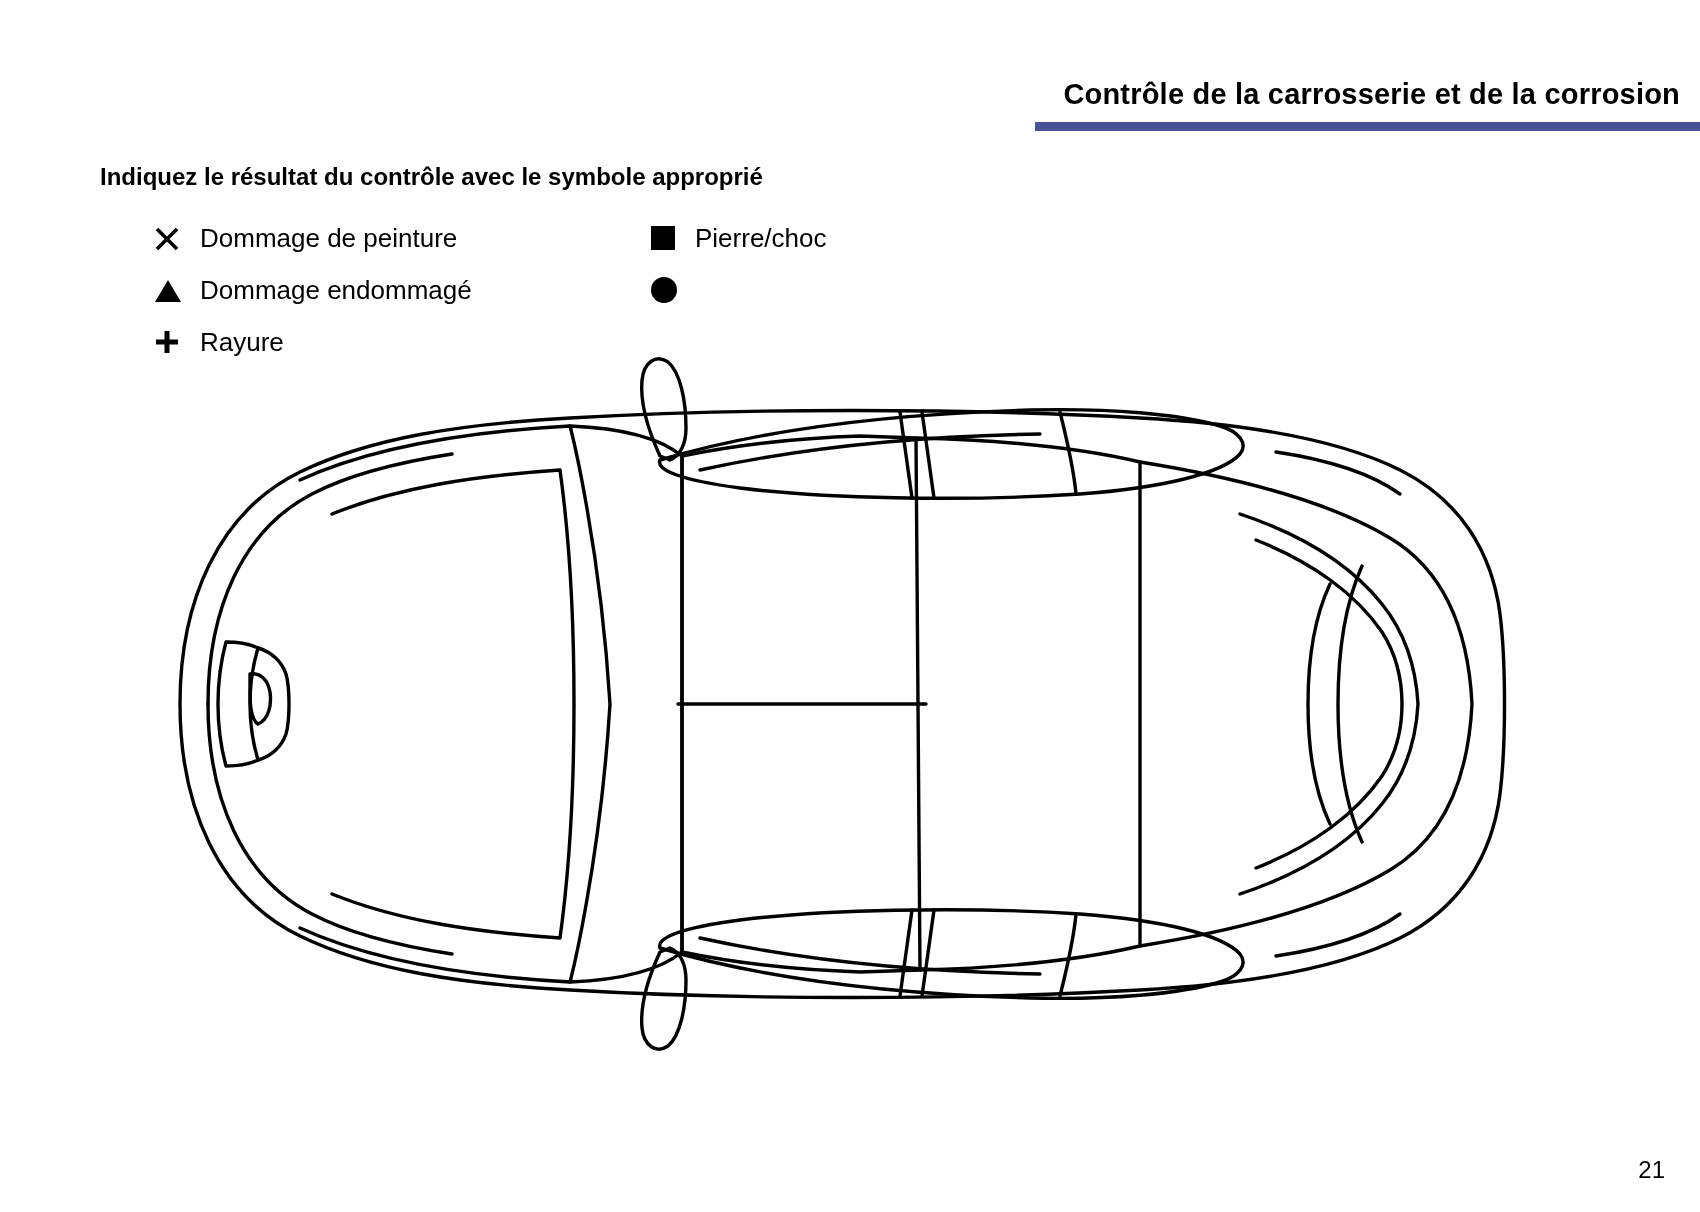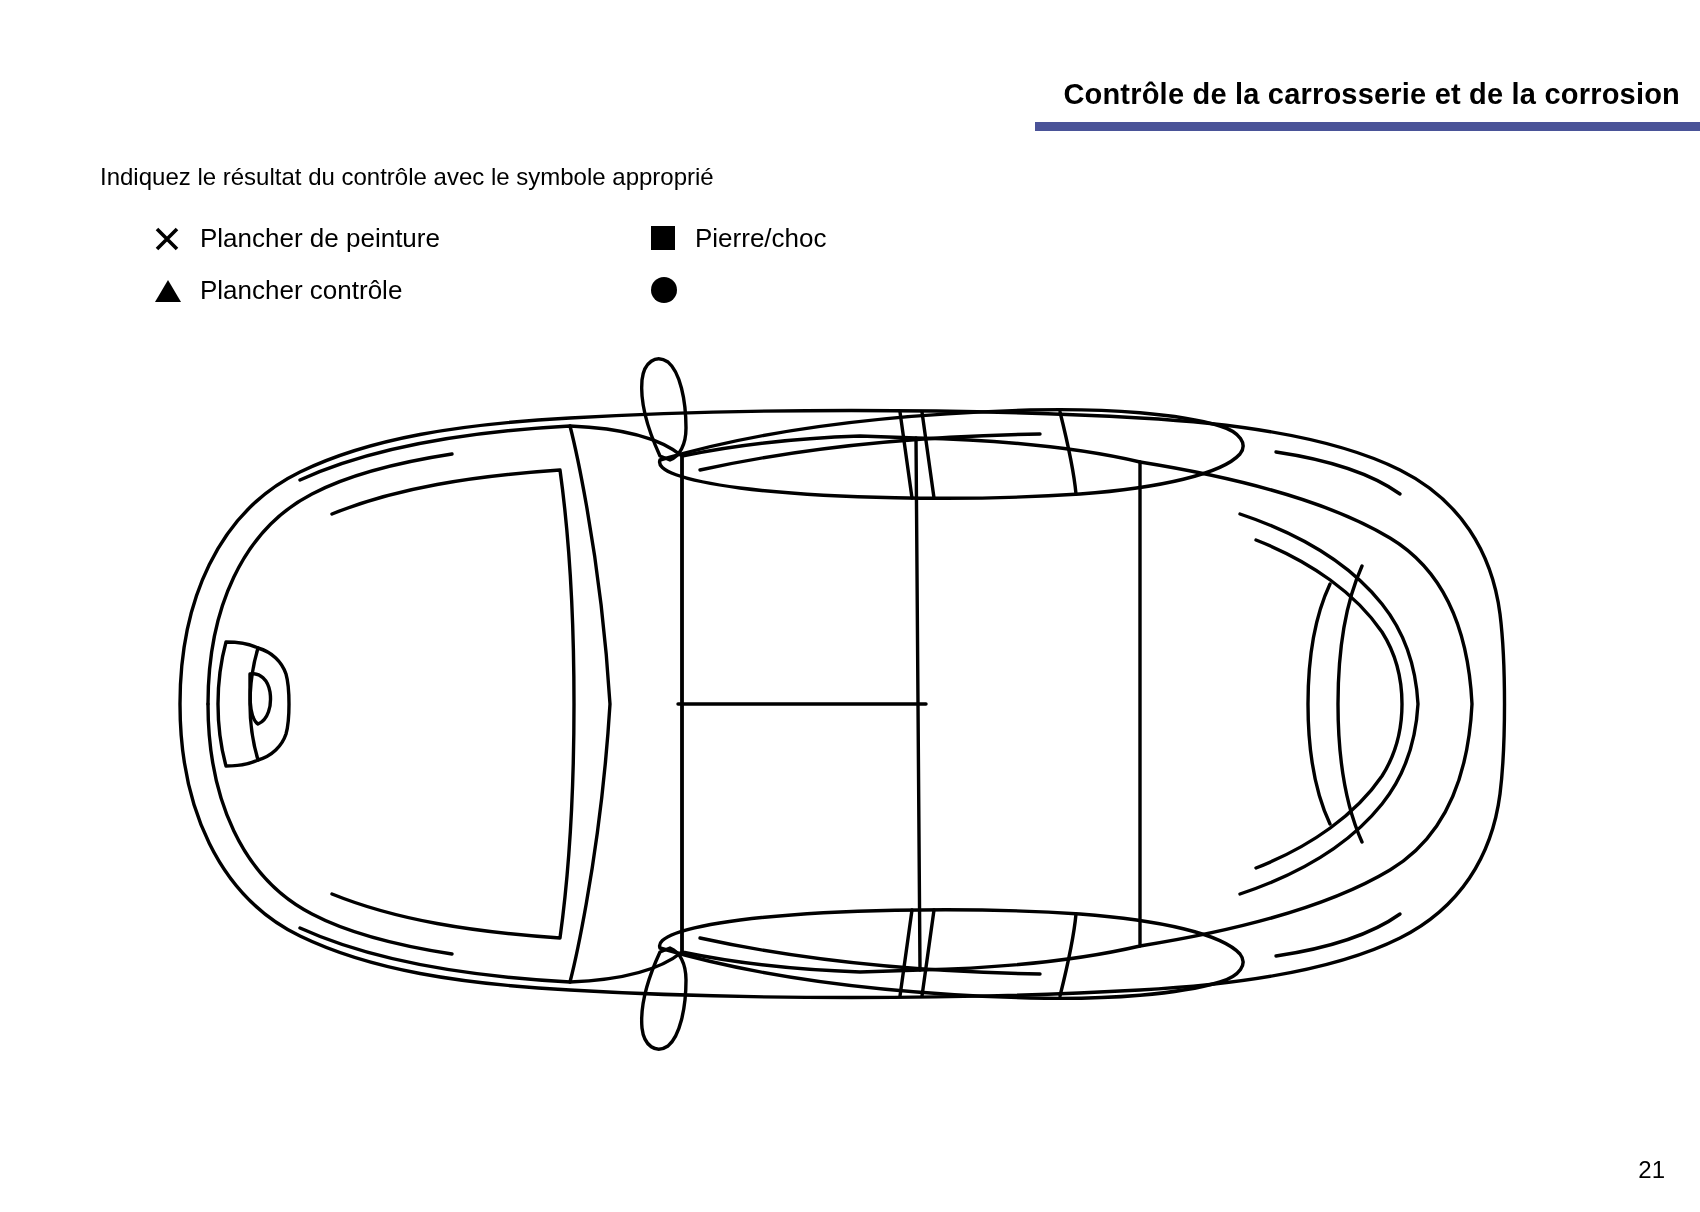--- a/index.html
+++ b/index.html
@@ -41,21 +41,21 @@
     height: 9px;
     background: #4a5398;
   }
 
   
   .instruction {
     position: absolute;
     top: 163px;
     left: 100px;
     font-size: 24px;
-    font-weight: normal;
+    font-weight: bold;
     white-space: nowrap;
   }
 
   
   .legend {
     position: absolute;
     top: 212px;
     left: 152px;
     width: 1300px;
   }
@@ -127,32 +127,40 @@
 <div class="legend">
 
   <div class="legend-col left">
 
     <div class="legend-row">
       <span class="legend-sym">
         <svg width="30" height="30" viewBox="0 0 30 30" aria-hidden="true">
           <path d="M5 6 L25 26 M25 6 L5 26" stroke="#000" stroke-width="3.6" fill="none" stroke-linecap="butt"></path>
         </svg>
       </span>
-      <span class="legend-label">Plancher de peinture</span>
+      <span class="legend-label">Dommage de peinture</span>
     </div>
 
     <div class="legend-row">
       <span class="legend-sym">
         <svg width="32" height="30" viewBox="0 0 32 30" aria-hidden="true">
           <polygon points="16,5 29,27 3,27" fill="#000"></polygon>
         </svg>
       </span>
-      <span class="legend-label">Plancher contrôle</span>
-    </div>
-
+      <span class="legend-label">Dommage endommagé</span>
+    </div>
+
+    <div class="legend-row">
+      <span class="legend-sym">
+        <svg width="30" height="30" viewBox="0 0 30 30" aria-hidden="true">
+          <path d="M15 4 L15 26 M4 15 L26 15" stroke="#000" stroke-width="5" fill="none"></path>
+        </svg>
+      </span>
+      <span class="legend-label">Rayure</span>
+    </div>
 
   </div>
 
   <div class="legend-col right">
 
     <div class="legend-row">
       <span class="legend-sym">
         <span class="sym-square"></span>
       </span>
       <span class="legend-label">Pierre/choc</span>

